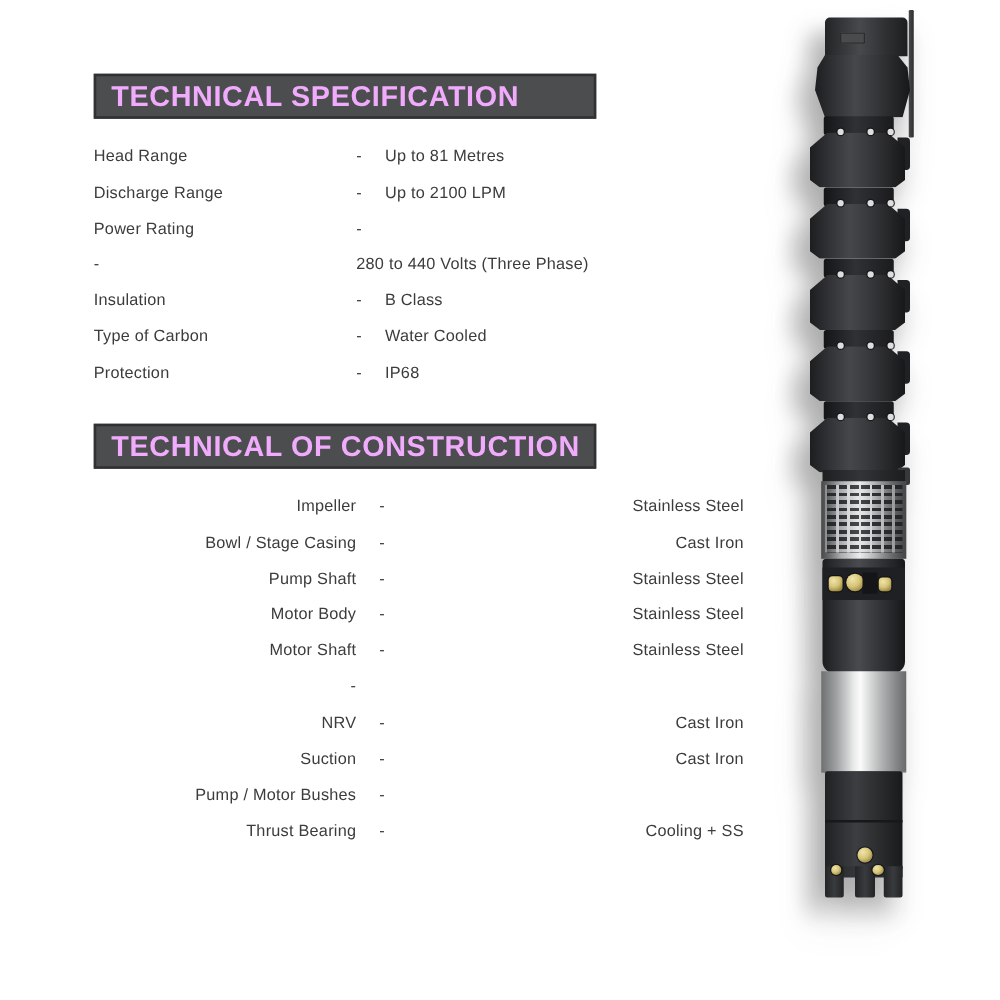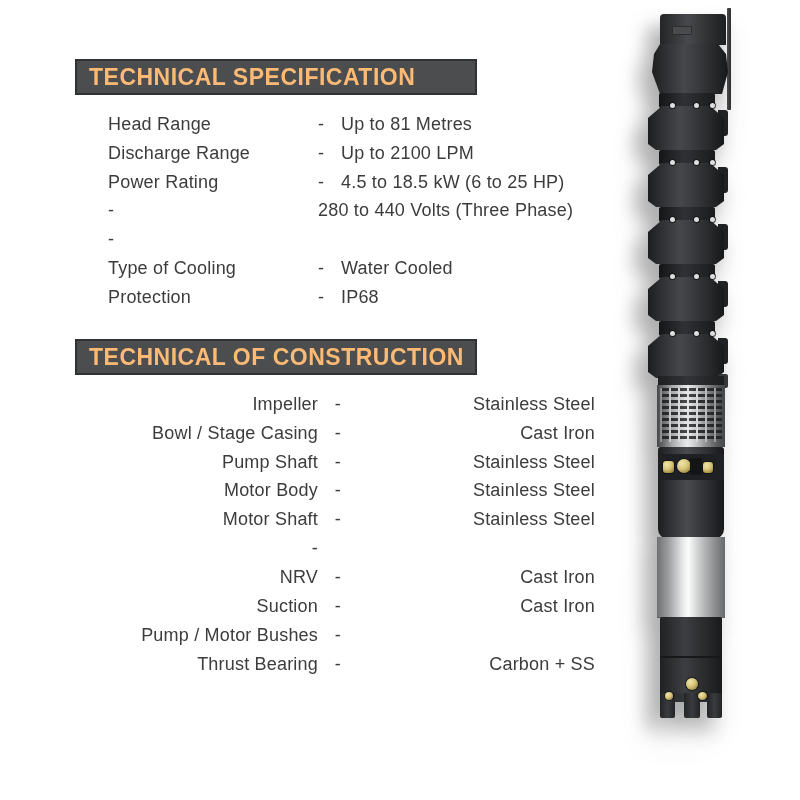--- a/index.html
+++ b/index.html
@@ -13,21 +13,21 @@
 
   
   .bar {
     position: absolute;
     left: 75px;
     width: 402px;
     height: 36px;
     box-sizing: border-box;
     background: #4c4d4f;
     border: 2px solid #303134;
-    color: #fdba74;
+    color: #f0abfc;
     font-size: 23px;
     font-weight: bold;
     letter-spacing: 0.5px;
     line-height: 32px;
     padding-left: 12px;
   }
   .bar.bar1 { top: 59px; }
   .bar.bar2 { top: 339px; }
 
   
@@ -37,24 +37,23 @@
     width: 520px;
   }
   .rows.rows1 { top: 110px; }
   .rows.rows2 { top: 390px; text-align: right; }
   .row {
     display: grid;
     grid-template-columns: 210px 23px 1fr;
     align-items: center;
     height: 28.85px;
     color: #3c3c3e;
-    font-size: 18px;
+    font-size: 13px;
     letter-spacing: 0.2px;
     white-space: nowrap;
-    margin-left: 33px;
   }
 
   
   .pump {
     position: absolute;
     left: 600px; top: 0;
     width: 140px; height: 780px;
     filter: drop-shadow(-14px 12px 9px rgba(55,55,58,0.30))
             drop-shadow(-2px 16px 10px rgba(55,55,58,0.16));
   }
@@ -195,31 +194,32 @@
         <span class="value">Up to 81 Metres</span>
       </div>
       <div class="row">
         <span class="label">Discharge Range</span>
         <span class="sep">-</span>
         <span class="value">Up to 2100 LPM</span>
       </div>
       <div class="row">
         <span class="label">Power Rating</span>
         <span class="sep">-</span>
-        <span class="value">4.5 to 18.5 kW (6 to 25 HP)</span>
       </div>
       <div class="row">
         <span class="sep">-</span>
         <span class="value">280 to 440 Volts (Three Phase)</span>
       </div>
       <div class="row">
-        <span class="sep">-</span>
-      </div>
-      <div class="row">
-        <span class="label">Type of Cooling</span>
+        <span class="label">Insulation</span>
+        <span class="sep">-</span>
+        <span class="value">B Class</span>
+      </div>
+      <div class="row">
+        <span class="label">Type of Carbon</span>
         <span class="sep">-</span>
         <span class="value">Water Cooled</span>
       </div>
       <div class="row">
         <span class="label">Protection</span>
         <span class="sep">-</span>
         <span class="value">IP68</span>
       </div>
     </div>
 
@@ -264,21 +264,21 @@
         <span class="sep">-</span>
         <span class="value">Cast Iron</span>
       </div>
       <div class="row">
         <span class="label">Pump / Motor Bushes</span>
         <span class="sep">-</span>
       </div>
       <div class="row">
         <span class="label">Thrust Bearing</span>
         <span class="sep">-</span>
-        <span class="value">Carbon + SS</span>
+        <span class="value">Cooling + SS</span>
       </div>
     </div>
 
   <div class="pump">
     <div class="rod"></div>
     <div class="topcap">
       <div class="plate"></div>
     </div>
     <div class="outlet"></div>
     <div class="stages">

